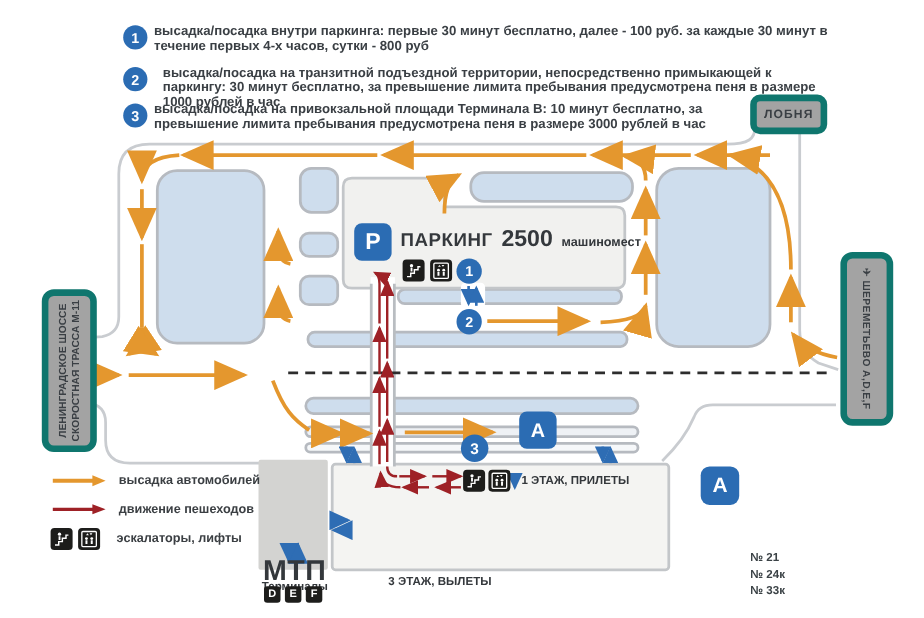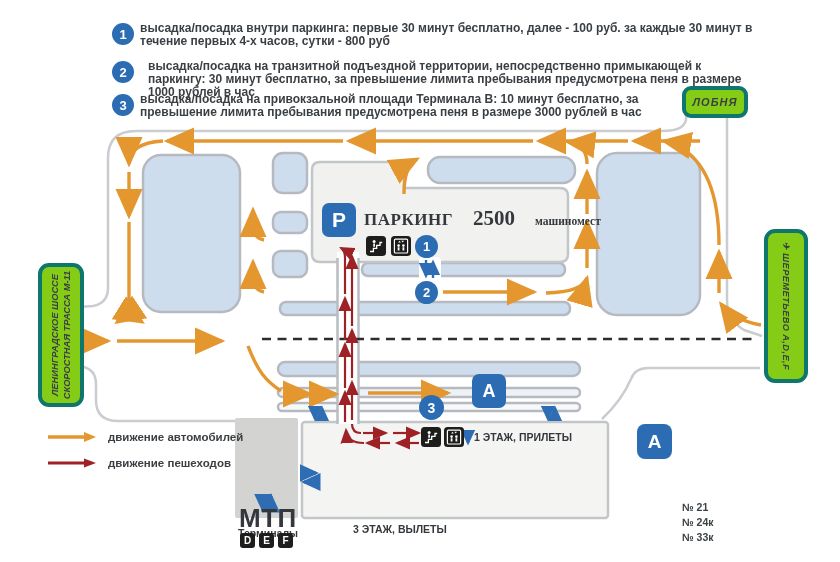--- a/index.html
+++ b/index.html
@@ -6,37 +6,37 @@
   #canvas{position:relative;width:840px;height:562px;background:#ffffff;overflow:hidden;
           font-family:"Liberation Sans",sans-serif;color:#34383c;}
   #map-svg{position:absolute;left:0;top:0;z-index:1;}
   .ov{position:absolute;z-index:2;}
   
   .note-circle{position:absolute;z-index:3;width:22px;height:22px;border-radius:50%;
     background:#2b6cb3;color:#fff;font-size:13px;font-weight:bold;display:flex;
     align-items:center;justify-content:center;}
   .note-text{position:absolute;z-index:3;font-size:12px;line-height:13px;font-weight:600;color:#3a3f44;}
   
-  .road-box{position:absolute;z-index:2;background:#84cc16;border:4px solid #0f766e;border-radius:9px;font-style:italic;}
+  .road-box{position:absolute;z-index:2;background:#a3a3a3;border:6px solid #0f766e;border-radius:9px;}
   .road-box .inner{position:absolute;left:50%;top:50%;white-space:nowrap;text-align:center;
     font-weight:bold;color:#3a3f44;}
   #lobnya-box{left:682px;top:86px;width:58px;height:24px;}
   #lobnya-box .inner{transform:translate(-50%,-50%);font-size:11px;letter-spacing:1px;}
   #highway-box{left:38px;top:263px;width:38px;height:136px;border-radius:11px;}
   #highway-box .inner{width:150px;transform:translate(-50%,-50%) rotate(-90deg);
     font-size:9.3px;line-height:12px;}
   #sherem-box{left:764px;top:229px;width:36px;height:146px;border-radius:11px;}
   #sherem-box .inner{width:160px;transform:translate(-50%,-50%) rotate(90deg);
     font-size:9.3px;letter-spacing:.4px;}
   
   .blue-badge{position:absolute;z-index:2;background:#2b6cb3;color:#fff;font-weight:bold;
     display:flex;align-items:center;justify-content:center;}
   .map-circle{border-radius:50%;font-size:13px;}
   
-  #parking-title{left:364px;top:206px;display:flex;align-items:baseline;gap:20px;white-space:nowrap;font-family:Liberation Serif, serif;}
+  #parking-title{left:364px;top:206px;display:flex;align-items:baseline;gap:8px;white-space:nowrap;}
   #parking-title .t1{font-size:17px;font-weight:800;letter-spacing:.5px;}
   #parking-title .t2{font-size:21px;font-weight:800;}
   #parking-title .t3{font-size:11.5px;font-weight:bold;}
   
   #mtp-label{left:239px;top:463px;font-size:26px;font-weight:700;letter-spacing:.5px;margin-top:40px;}
   #terminal-name{left:350px;top:456px;font-size:29px;font-weight:800;letter-spacing:.5px;}
   #floor3-label{left:353px;top:491px;font-size:10.5px;font-weight:800;margin-top:32px;}
   #floor1-label{left:474px;top:431px;font-size:10.5px;font-weight:800;}
   #terminals-label{left:238px;top:527px;font-size:10.5px;font-weight:800;text-align:center;}
   .chip{position:absolute;z-index:2;width:15px;height:15px;background:#1d1d1b;border-radius:3px;
@@ -223,29 +223,36 @@
   <div class="ov" id="terminals-label">Терминалы</div>
   <div class="chip" style="left:240px;top:533px;">D</div>
   <div class="chip" style="left:259px;top:533px;">E</div>
   <div class="chip" style="left:278px;top:533px;">F</div>
 
   <div class="legend-row" style="left:46px;top:430px;">
     <svg width="52" height="14">
       <path d="M2,7 L39,7" stroke="#e4972e" stroke-width="3.6"></path>
       <path d="M38,2 L50,7 L38,12 Z" fill="#e4972e"></path>
     </svg>
-    <span class="legend-label">движение автомобилей</span>
+    <span class="legend-label">высадка автомобилей</span>
   </div>
   <div class="legend-row" style="left:46px;top:456px;">
     <svg width="52" height="14">
       <path d="M2,7 L39,7" stroke="#9e2126" stroke-width="3"></path>
       <path d="M38,2.5 L50,7 L38,11.5 Z" fill="#9e2126"></path>
     </svg>
     <span class="legend-label">движение пешеходов</span>
   </div>
+  <div class="legend-row" style="left:44px;top:479px;">
+    <svg width="52" height="22">
+      <use href="#icon-esc" x="2" y="1"></use>
+      <use href="#icon-elev" x="27" y="1"></use>
+    </svg>
+    <span class="legend-label">эскалаторы, лифты</span>
+  </div>
 
   <div class="blue-badge" style="left:637px;top:424px;width:35px;height:35px;border-radius:8px;font-size:19px;">А</div>
   <div class="bus-text" style="left:682px;top:500px;">
     <div>№ 21</div>
     <div>№ 24к</div>
     <div>№ 33к</div>
   </div>
 
 </div>
 

